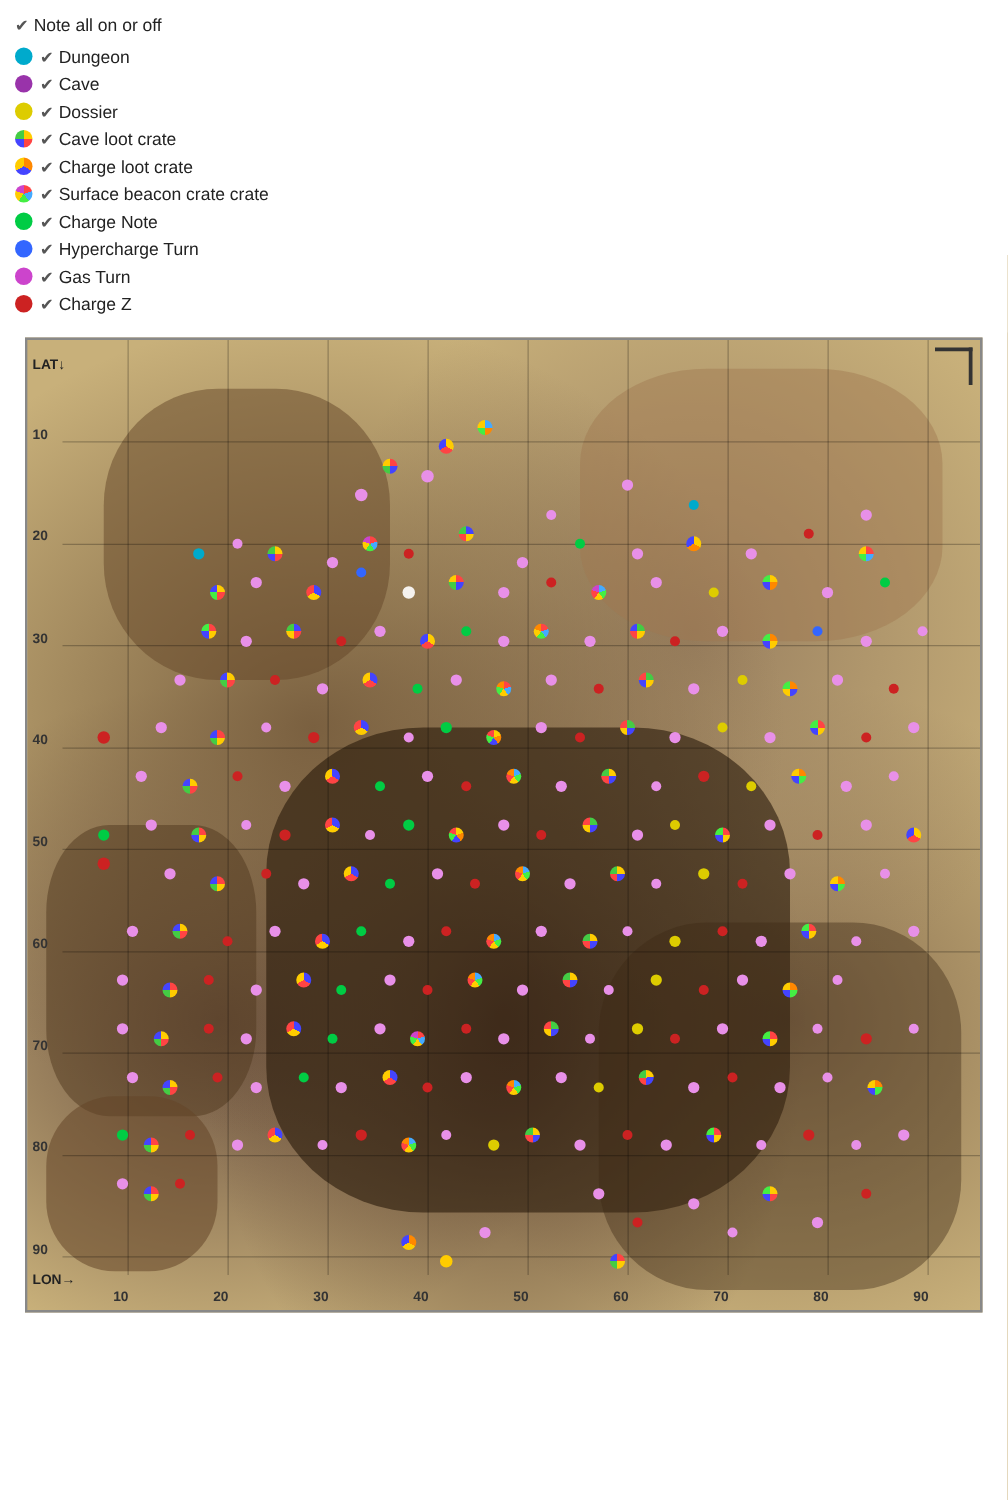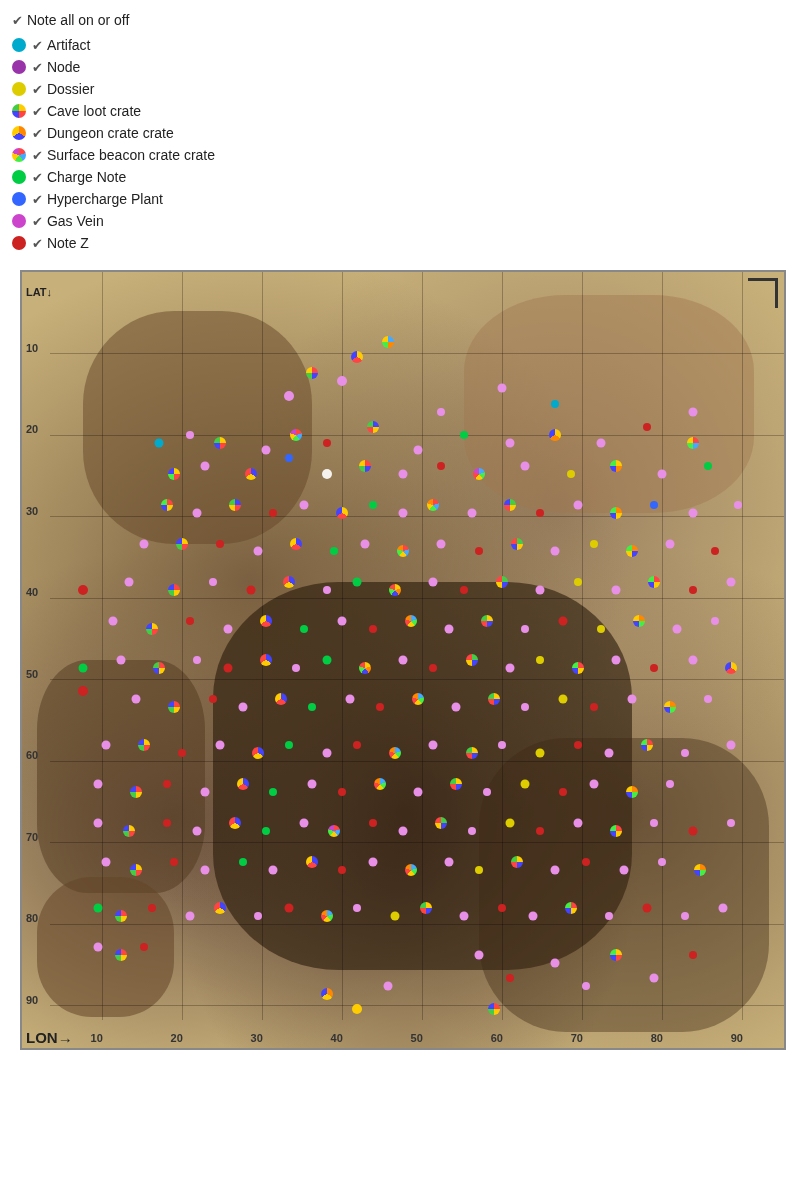--- a/index.html
+++ b/index.html
@@ -135,75 +135,75 @@
 
 <div class="legend-section">
   <div class="legend-item turn-all">
     <span class="checkmark">✔</span>
     <span class="legend-label">Note all on or off</span>
   </div>
 
   <div class="legend-item">
     <div class="legend-icon" style="background:#00aacc;width:14px;height:14px;"></div>
     <span class="checkmark">✔</span>
-    <span class="legend-label">Artifact</span>
+    <span class="legend-label">Dungeon</span>
   </div>
 
   <div class="legend-item">
     <div class="legend-icon" style="background:#9933aa;width:14px;height:14px;"></div>
     <span class="checkmark">✔</span>
-    <span class="legend-label">Node</span>
+    <span class="legend-label">Cave</span>
   </div>
 
   <div class="legend-item">
     <div class="legend-icon" style="background:#ddcc00;width:14px;height:14px;"></div>
     <span class="checkmark">✔</span>
     <span class="legend-label">Dossier</span>
   </div>
 
   <div class="legend-item">
     <div style="width:14px;height:14px;border-radius:50%;background:conic-gradient(#ffcc00 0deg 90deg, #ff4444 90deg 180deg, #4444ff 180deg 270deg, #44cc44 270deg 360deg);margin-right:6px;flex-shrink:0;"></div>
     <span class="checkmark">✔</span>
     <span class="legend-label">Cave loot crate</span>
   </div>
 
   <div class="legend-item">
     <div style="width:14px;height:14px;border-radius:50%;background:conic-gradient(#ff8800 0deg 120deg, #4444ff 120deg 240deg, #ffcc00 240deg 360deg);margin-right:6px;flex-shrink:0;"></div>
     <span class="checkmark">✔</span>
-    <span class="legend-label">Dungeon crate crate</span>
+    <span class="legend-label">Charge loot crate</span>
   </div>
 
   <div class="legend-item">
     <div style="width:14px;height:14px;border-radius:50%;background:conic-gradient(#ff4444 0deg 72deg, #44aaff 72deg 144deg, #44ee44 144deg 216deg, #ffcc00 216deg 288deg, #cc44cc 288deg 360deg);margin-right:6px;flex-shrink:0;"></div>
     <span class="checkmark">✔</span>
     <span class="legend-label">Surface beacon crate crate</span>
   </div>
 
   <div class="legend-item">
     <div class="legend-icon" style="background:#00cc44;width:14px;height:14px;"></div>
     <span class="checkmark">✔</span>
     <span class="legend-label">Charge Note</span>
   </div>
 
   <div class="legend-item">
     <div class="legend-icon" style="background:#3366ff;width:14px;height:14px;"></div>
     <span class="checkmark">✔</span>
-    <span class="legend-label">Hypercharge Plant</span>
+    <span class="legend-label">Hypercharge Turn</span>
   </div>
 
   <div class="legend-item">
     <div class="legend-icon" style="background:#cc44cc;width:14px;height:14px;"></div>
     <span class="checkmark">✔</span>
-    <span class="legend-label">Gas Vein</span>
+    <span class="legend-label">Gas Turn</span>
   </div>
 
   <div class="legend-item">
     <div class="legend-icon" style="background:#cc2222;width:14px;height:14px;"></div>
     <span class="checkmark">✔</span>
-    <span class="legend-label">Note Z</span>
+    <span class="legend-label">Charge Z</span>
   </div>
 </div>
 
 <div class="map-container" id="mapContainer">
   <div class="map-bg"></div>
 
   <div style="position:absolute;top:40%;left:25%;width:55%;height:50%;background:rgba(40,25,10,0.6);border-radius:30%;"></div>
   <div style="position:absolute;top:5%;left:8%;width:30%;height:30%;background:rgba(100,70,40,0.5);border-radius:40%;"></div>
   <div style="position:absolute;top:3%;left:58%;width:38%;height:28%;background:rgba(160,120,80,0.45);border-radius:35%;"></div>
   <div style="position:absolute;top:50%;left:2%;width:22%;height:30%;background:rgba(80,55,30,0.5);border-radius:30%;"></div>
@@ -237,21 +237,21 @@
   <div class="lat-label" style="top:9%;">10</div>
   <div class="lat-label" style="top:19.5%;">20</div>
   <div class="lat-label" style="top:30%;">30</div>
   <div class="lat-label" style="top:40.5%;">40</div>
   <div class="lat-label" style="top:51%;">50</div>
   <div class="lat-label" style="top:61.5%;">60</div>
   <div class="lat-label" style="top:72%;">70</div>
   <div class="lat-label" style="top:82.5%;">80</div>
   <div class="lat-label" style="top:93%;">90</div>
 
-  <div style="position:absolute;bottom:2px;left:4px;font-size:15px;font-weight:bold;color:#222;">LON→</div>
+  <div style="position:absolute;bottom:18px;left:4px;font-size:11px;font-weight:bold;color:#222;">LON→</div>
 
   <div class="lon-label" style="left:9%;">10</div>
   <div class="lon-label" style="left:19.5%;">20</div>
   <div class="lon-label" style="left:30%;">30</div>
   <div class="lon-label" style="left:40.5%;">40</div>
   <div class="lon-label" style="left:51%;">50</div>
   <div class="lon-label" style="left:61.5%;">60</div>
   <div class="lon-label" style="left:72%;">70</div>
   <div class="lon-label" style="left:82.5%;">80</div>
   <div class="lon-label" style="left:93%;">90</div>

